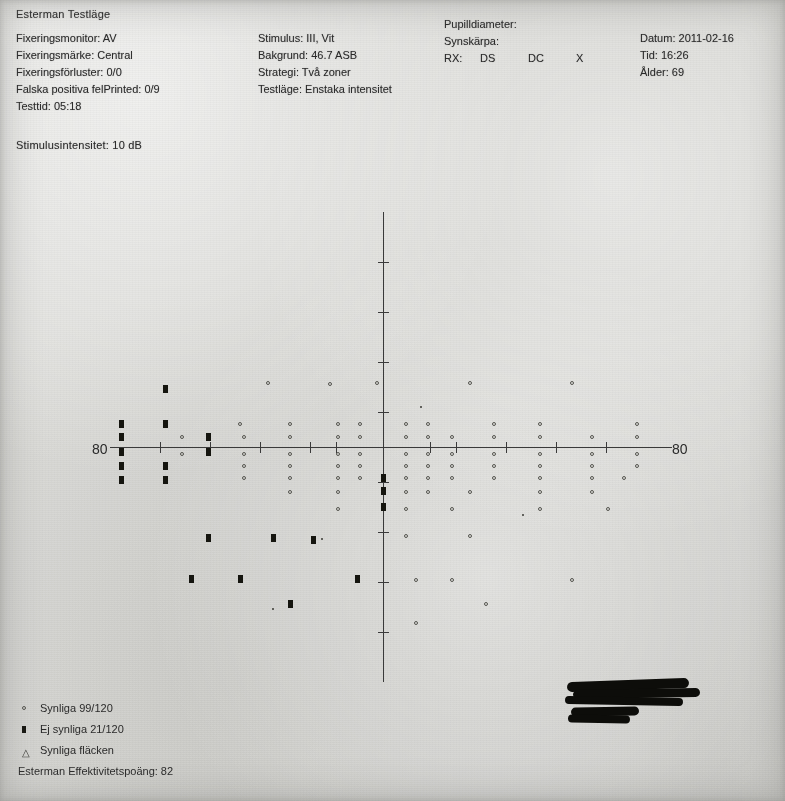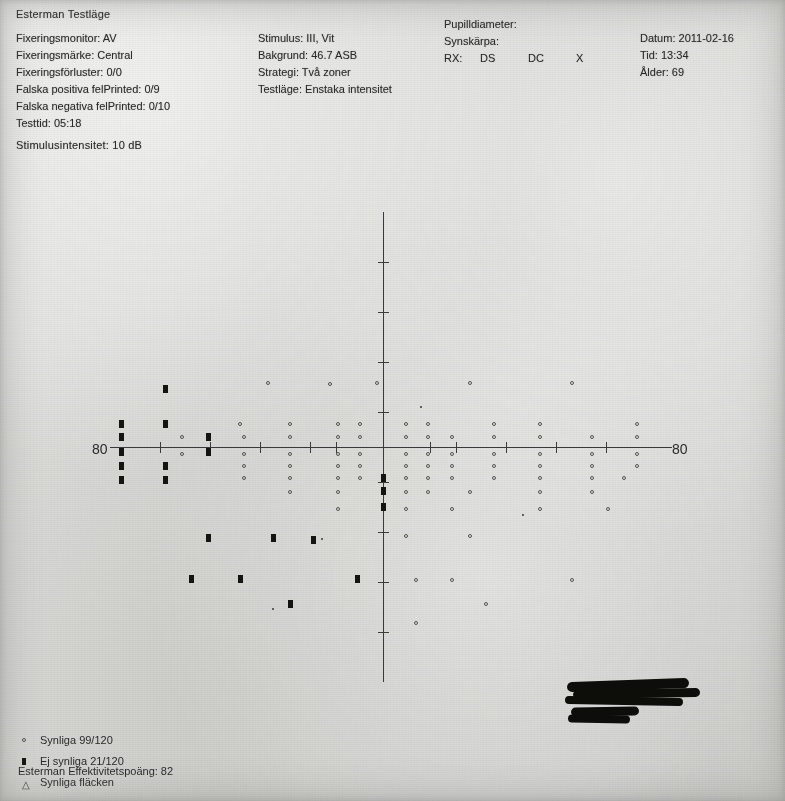--- a/index.html
+++ b/index.html
@@ -117,21 +117,21 @@
     position: absolute;
     width: 2px;
     height: 2px;
     background: #3a3a35;
     border-radius: 50%;
   }
   
   #legend {
     position: absolute;
     left: 18px;
-    top: 732px;
+    top: 700px;
     width: 320px;
     text-align: center;
   }
   .leg-row {
     position: relative;
     height: 21px;
     font-size: 11px;
     color: #2a2a2a;
   }
   .leg-row .sym {
@@ -196,42 +196,41 @@
 <div id="page">
   <div class="layer">
 
     <div class="txt title" style="left:16px; top:8px;">Esterman Testläge</div>
 
     <div class="hdr-block" id="hdr-col1">
       <div class="hdr-line">Fixeringsmonitor: AV</div>
       <div class="hdr-line">Fixeringsmärke: Central</div>
       <div class="hdr-line">Fixeringsförluster: 0/0</div>
       <div class="hdr-line">Falska positiva felPrinted: 0/9</div>
-      <div class="hdr-line">Falska negativa felPrinted: 0/10</div>
       <div class="hdr-line">Testtid: 05:18</div>
     </div>
 
     <div class="hdr-block" id="hdr-col2">
       <div class="hdr-line">Stimulus: III, Vit</div>
       <div class="hdr-line">Bakgrund: 46.7 ASB</div>
       <div class="hdr-line">Strategi: Två zoner</div>
       <div class="hdr-line">Testläge: Enstaka intensitet</div>
     </div>
 
     <div class="hdr-block" id="hdr-col3">
       <div class="hdr-line">Pupilldiameter:</div>
       <div class="hdr-line">Synskärpa:</div>
       <div class="hdr-line rx-row">
         <span class="rx-lbl">RX:</span><span class="rx-ds">DS</span><span class="rx-ds">DC</span><span>X</span>
       </div>
     </div>
 
     <div class="hdr-block" id="hdr-col4">
       <div class="hdr-line">Datum: 2011-02-16</div>
-      <div class="hdr-line">Tid: 13:34</div>
+      <div class="hdr-line">Tid: 16:26</div>
       <div class="hdr-line">Ålder: 69</div>
     </div>
 
     <div class="txt" style="left:16px; top:139px;">Stimulusintensitet: 10 dB</div>
 
     <div id="plot">
 
       <div class="axis" style="left:110px; top:267px; width:562px; height:1px;"></div>
 
       <div class="axis" style="left:383px; top:32px; width:1px; height:470px;"></div>

